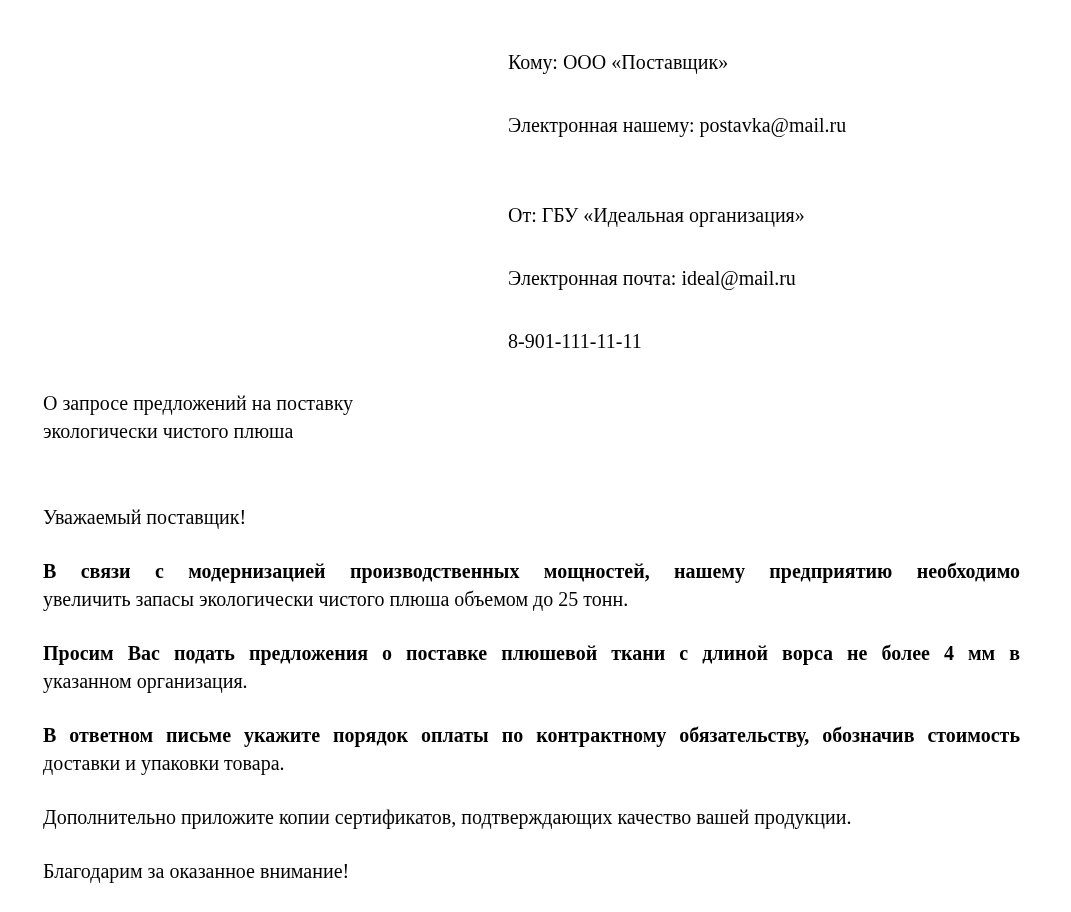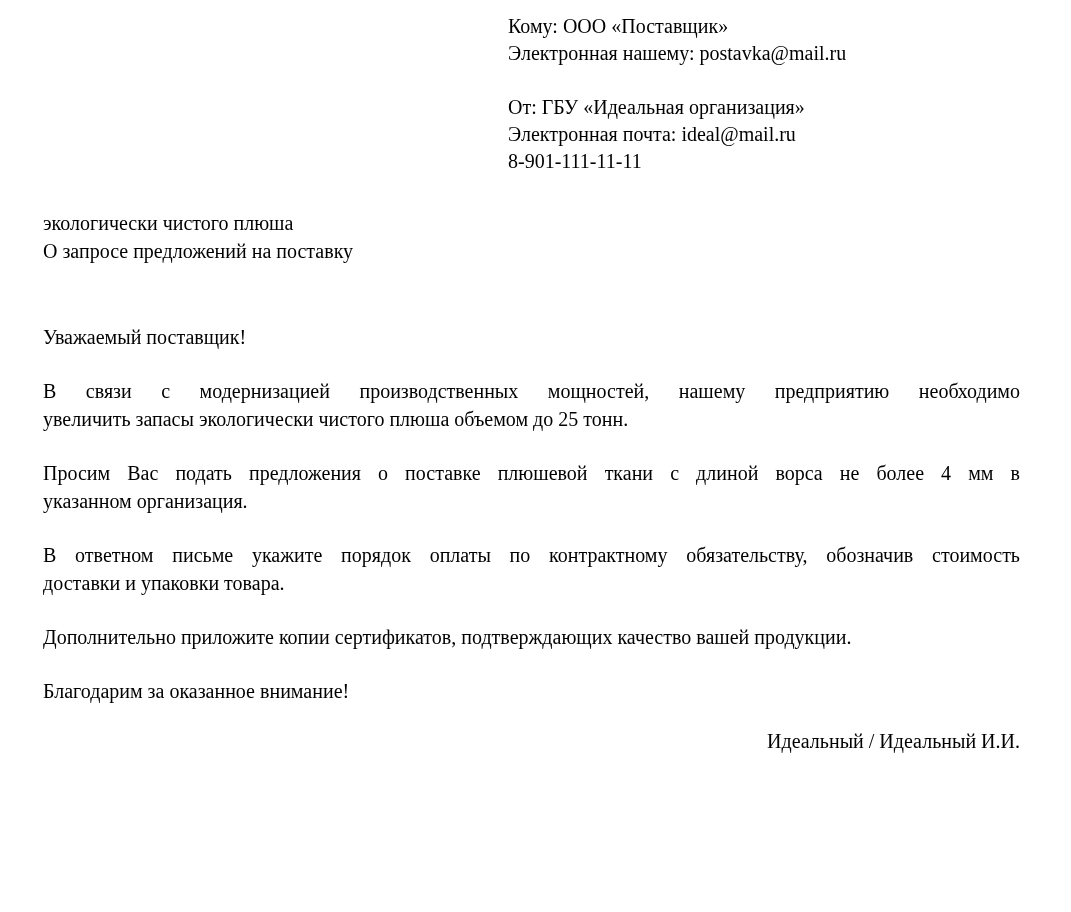--- a/index.html
+++ b/index.html
@@ -19,37 +19,39 @@
     font-size: 20px;
     line-height: 28px;
     overflow: hidden;
   }
   .header-block {
     margin-left: 465px;
     line-height: 27px;
   }
   .header-block .line {
     white-space: nowrap;
+    margin-top: 36px;
   }
   .blank-line {
     height: 27px;
   }
   .subject-block {
     margin-top: 34px;
   }
   .salutation {
     margin-top: 58px;
     text-align: left;
   }
   .para {
     margin: 26px 0 0 0;
   }
   .jline {
     text-align: justify;
     text-align-last: justify;
+    font-weight: bold;
   }
   .sig-line {
     margin-top: 22px;
     text-align: right;
   }
 </style>
 </head>
 <body>
 
 <div class="page">
@@ -57,22 +59,22 @@
   <div class="header-block">
     <div class="line">Кому: ООО «Поставщик»</div>
     <div class="line">Электронная нашему: postavka@mail.ru</div>
     <div class="blank-line"></div>
     <div class="line">От: ГБУ «Идеальная организация»</div>
     <div class="line">Электронная почта: ideal@mail.ru</div>
     <div class="line">8-901-111-11-11</div>
   </div>
 
   <div class="subject-block">
+    <div>О запросе предложений на поставку</div>
     <div>экологически чистого плюша</div>
-    <div>О запросе предложений на поставку</div>
   </div>
 
   <div class="salutation">Уважаемый поставщик!</div>
 
   <div class="para">
     <div class="jline">В связи с модернизацией производственных мощностей, нашему предприятию необходимо</div>
     <div>увеличить запасы экологически чистого плюша объемом до 25 тонн.</div>
   </div>
 
   <div class="para">

